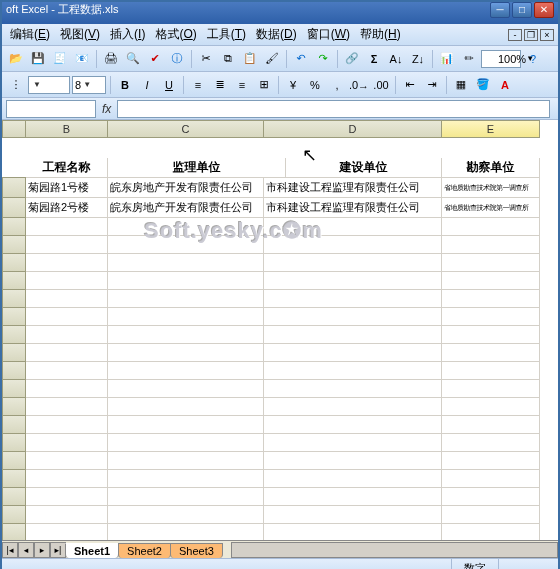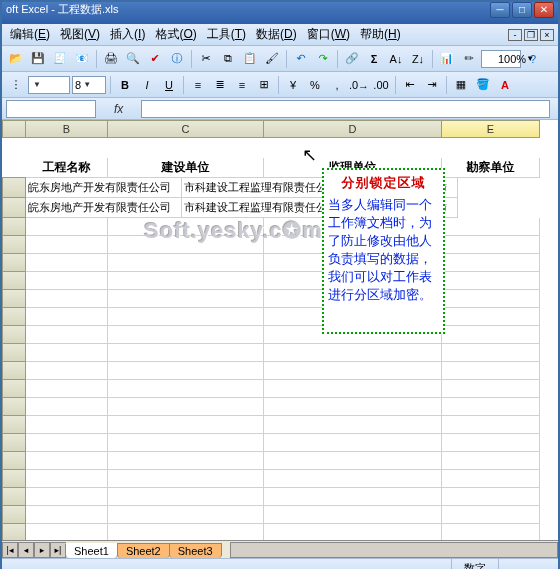--- a/index.html
+++ b/index.html
@@ -15,21 +15,21 @@
 .menu-u { text-decoration: underline; }
 .inner-ctrl { position: absolute; right: 4px; display: flex; gap: 2px; }
 .inner-ctrl span { width: 14px; height: 12px; border: 1px solid #666; font-size: 9px; text-align: center; line-height: 10px; background: #d4e6f8; }
 .toolbar { height: 26px; background: linear-gradient(#e3eefc, #c9def5); display: flex; align-items: center; padding: 0 4px; gap: 2px; border-bottom: 1px solid #a8bcd8; }
 .tb-btn { width: 20px; height: 20px; border: 1px solid transparent; display: flex; align-items: center; justify-content: center; font-size: 11px; }
 .tb-sep { width: 1px; height: 18px; background: #a8bcd8; margin: 0 2px; }
 .zoom { width: 40px; height: 18px; border: 1px solid #7f9db9; background: #fff; font-size: 11px; padding: 0 16px; display: flex; align-items: center; }
 .fmtbar { height: 26px; background: linear-gradient(#e3eefc, #c9def5); display: flex; align-items: center; padding: 0 4px; gap: 2px; border-bottom: 1px solid #a8bcd8; }
 .fmt-sel { height: 18px; border: 1px solid #7f9db9; background: #fff; font-size: 11px; padding: 0 2px; display: flex; align-items: center; }
 .fmt-sel .arrow { font-size: 8px; margin-left: 2px; color: #333; }
-.namebar { height: 22px; background: linear-gradient(#e3eefc, #c9def5); display: flex; align-items: center; border-bottom: 1px solid #a8bcd8; gap: 12px; }
+.namebar { height: 22px; background: linear-gradient(#e3eefc, #c9def5); display: flex; align-items: center; border-bottom: 1px solid #a8bcd8; }
 .namebox { width: 90px; height: 18px; border: 1px solid #7f9db9; background: #fff; margin-left: 4px; }
 .fx { margin: 0 6px; font-style: italic; color: #333; }
 .fxinput { flex: 1; height: 18px; border: 1px solid #7f9db9; background: #fff; margin-right: 8px; }
 .grid { position: relative; background: #fff; height: 420px; overflow: hidden; }
 .colhdr-row { display: flex; height: 18px; }
 .corner { width: 24px; background: linear-gradient(#e8e8d8, #d8d8c0); border: 1px solid #9c9c7c; }
 .colhdr { background: linear-gradient(#e8e8d8, #d8d8c0); border: 1px solid #9c9c7c; border-left: none; text-align: center; font-size: 11px; line-height: 16px; color: #333; }
 .colB { width: 82px; } .colC { width: 156px; } .colD { width: 178px; } .colE { width: 98px; }
 .colE.hdr { background: linear-gradient(#fef5c0, #f4e890); }
 .datarow { display: flex; height: 18px; }
@@ -40,21 +40,21 @@
 .cell.small { font-size: 11px; }
 .cell.tiny { font-size: 7px; letter-spacing: -0.5px; }
 .tbox { position: absolute; left: 320px; top: 48px; width: 123px; height: 166px; border: 2px dotted #00a000; background: #fff; padding: 4px; }
 .tbox .hd { color: #d00000; font-weight: bold; font-size: 13px; text-align: center; margin-bottom: 4px; letter-spacing:1px;}
 .tbox .body { color: #0020e0; font-size: 13px; line-height: 18px; }
 .cursor { position: absolute; left: 300px; top: 24px; font-size: 18px; color: #000; pointer-events: none; text-shadow: 1px 1px 0 #fff; }
 .watermark { position: absolute; left: 142px; top: 98px; font-size: 22px; font-weight: bold; color: rgba(200, 200, 210, 0.95); font-family: Arial; text-shadow: 1px 1px 0 #fff, -1px -1px 0 #aaa; pointer-events: none; letter-spacing: 1px; }
 .sheettabs { height: 18px; background: #ece9d8; display: flex; align-items: flex-end; border-top: 1px solid #888; font-size: 11px; }
 .nav-btn { width: 16px; height: 16px; border: 1px solid #888; background: #d4d0c8; font-size: 9px; text-align: center; line-height: 14px; }
 .stab { padding: 1px 8px; background: #fff; border: 1px solid #888; border-bottom: none; margin-left: -1px; border-radius: 0 0 4px 4px; }
-.stab.active { background: #fff; font-weight: normal; border-top-color:#fff;}
+.stab.active { background: #fff; font-weight: bold; border-top-color:#fff;}
 .stab.in { background: #fdba74; }
 .hscroll { flex: 1; height: 16px; background: #d4d0c8; border: 1px solid #888; margin-left: 8px; }
 .statusbar { height: 20px; background: linear-gradient(#e3eefc, #c9def5); border-top: 1px solid #a8bcd8; display: flex; align-items: center; font-size: 11px; }
 .statusbar .seg { border-left: 1px solid #a8bcd8; padding: 0 12px; height: 100%; display: flex; align-items: center; }
 </style>
 </head>
 <body>
 <div class="window">
 
 <div class="titlebar">
@@ -168,32 +168,34 @@
   <div class="colhdr-row">
     <div class="corner"></div>
     <div class="colhdr colB">B</div>
     <div class="colhdr colC">C</div>
     <div class="colhdr colD">D</div>
     <div class="colhdr colE hdr">E</div>
   </div>
   <div class="datarow h">
     <div class="rowhdr"></div>
     <div class="cell colB center">工程名称</div>
+    <div class="cell colD center">监理单位</div>
     <div class="cell colC center">建设单位</div>
-    <div class="cell colD center">监理单位</div>
     <div class="cell colE center">勘察单位</div>
   </div>
   <div class="datarow h2">
     <div class="rowhdr"></div>
+    <div class="cell colB small">菊园路1号楼</div>
     <div class="cell colC small">皖东房地产开发有限责任公司</div>
     <div class="cell colD small">市科建设工程监理有限责任公司</div>
     <div class="cell colE tiny">省地质勘查技术院第一调查所</div>
   </div>
   <div class="datarow h2">
     <div class="rowhdr"></div>
+    <div class="cell colB small">菊园路2号楼</div>
     <div class="cell colC small">皖东房地产开发有限责任公司</div>
     <div class="cell colD small">市科建设工程监理有限责任公司</div>
     <div class="cell colE tiny">省地质勘查技术院第一调查所</div>
   </div>
   <div id="emptyrows">
         <div class="datarow">
           <div class="rowhdr"></div>
           <div class="cell colB"></div>
           <div class="cell colC"></div>
           <div class="cell colD"></div>
@@ -315,24 +317,20 @@
           <div class="rowhdr"></div>
           <div class="cell colB"></div>
           <div class="cell colC"></div>
           <div class="cell colD"></div>
           <div class="cell colE"></div>
         </div>
       </div>
 
   <div class="cursor">↖</div>
   <div class="watermark"><span>Soft.yesky.c✪m</span></div>
-  <div class="tbox">
-    <div class="hd">分别锁定区域</div>
-    <div class="body">当多人编辑同一个工作簿文档时，为了防止修改由他人负责填写的数据，我们可以对工作表进行分区域加密。</div>
-  </div>
 </div>
 
 <div class="sheettabs">
   <div class="nav-btn">|◂</div>
   <div class="nav-btn">◂</div>
   <div class="nav-btn">▸</div>
   <div class="nav-btn">▸|</div>
   <div class="stab active">Sheet1</div>
   <div class="stab in">Sheet2</div>
   <div class="stab in">Sheet3</div>

